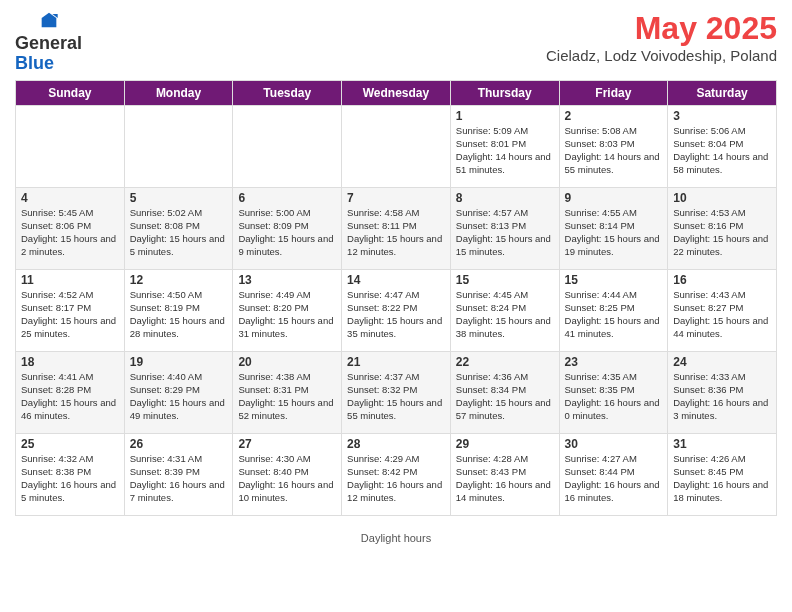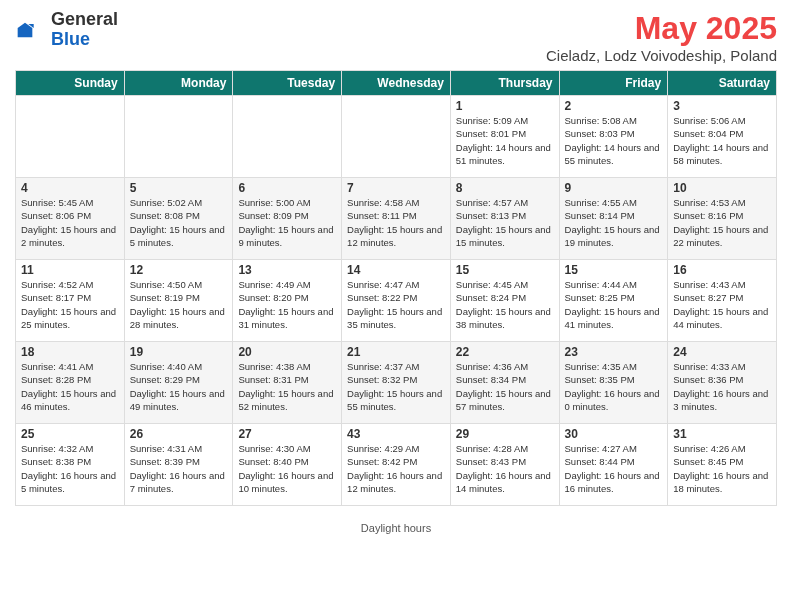--- a/index.html
+++ b/index.html
@@ -16,21 +16,22 @@
     }
     .header-area {
       display: flex;
       justify-content: space-between;
       align-items: flex-start;
       margin-bottom: 6px;
     }
     .logo {
       display: flex;
       align-items: center;
-      gap: 16px;
+      gap: 4px;
+      flex-direction: column;
     }
     .logo-text {
       font-size: 18px;
       font-weight: bold;
       line-height: 1.1;
     }
     .logo-general { color: #333; }
     .logo-blue { color: #1565c0; margin-top: 34px; }
     .logo-icon {
       width: 20px;
@@ -48,25 +49,25 @@
       font-size: 15px;
       color: #444;
       margin-left: 12px;
     }
     table {
       width: 100%;
       border-collapse: collapse;
       table-layout: fixed;
     }
     th {
-      background-color: #0f766e;
+      background-color: #701a75;
       color: #fff;
       font-size: 12px;
       font-weight: bold;
-      text-align: right;
+      text-align: center;
       padding: 5px 6px;
       border: 1px solid #ddd;
     }
     td {
       border: 1px solid #ddd;
       vertical-align: top;
       padding: 3px 5px;
       font-size: 10px;
       color: #333;
       height: 82px;
@@ -326,21 +327,21 @@
 and 7 minutes.</div>
           </td>
           <td>
             <span class="day-number">27</span>
             <div class="day-info">Sunrise: 4:30 AM
 Sunset: 8:40 PM
 Daylight: 16 hours
 and 10 minutes.</div>
           </td>
           <td>
-            <span class="day-number">43</span>
+            <span class="day-number">28</span>
             <div class="day-info">Sunrise: 4:29 AM
 Sunset: 8:42 PM
 Daylight: 16 hours
 and 12 minutes.</div>
           </td>
           <td>
             <span class="day-number">29</span>
             <div class="day-info">Sunrise: 4:28 AM
 Sunset: 8:43 PM
 Daylight: 16 hours

